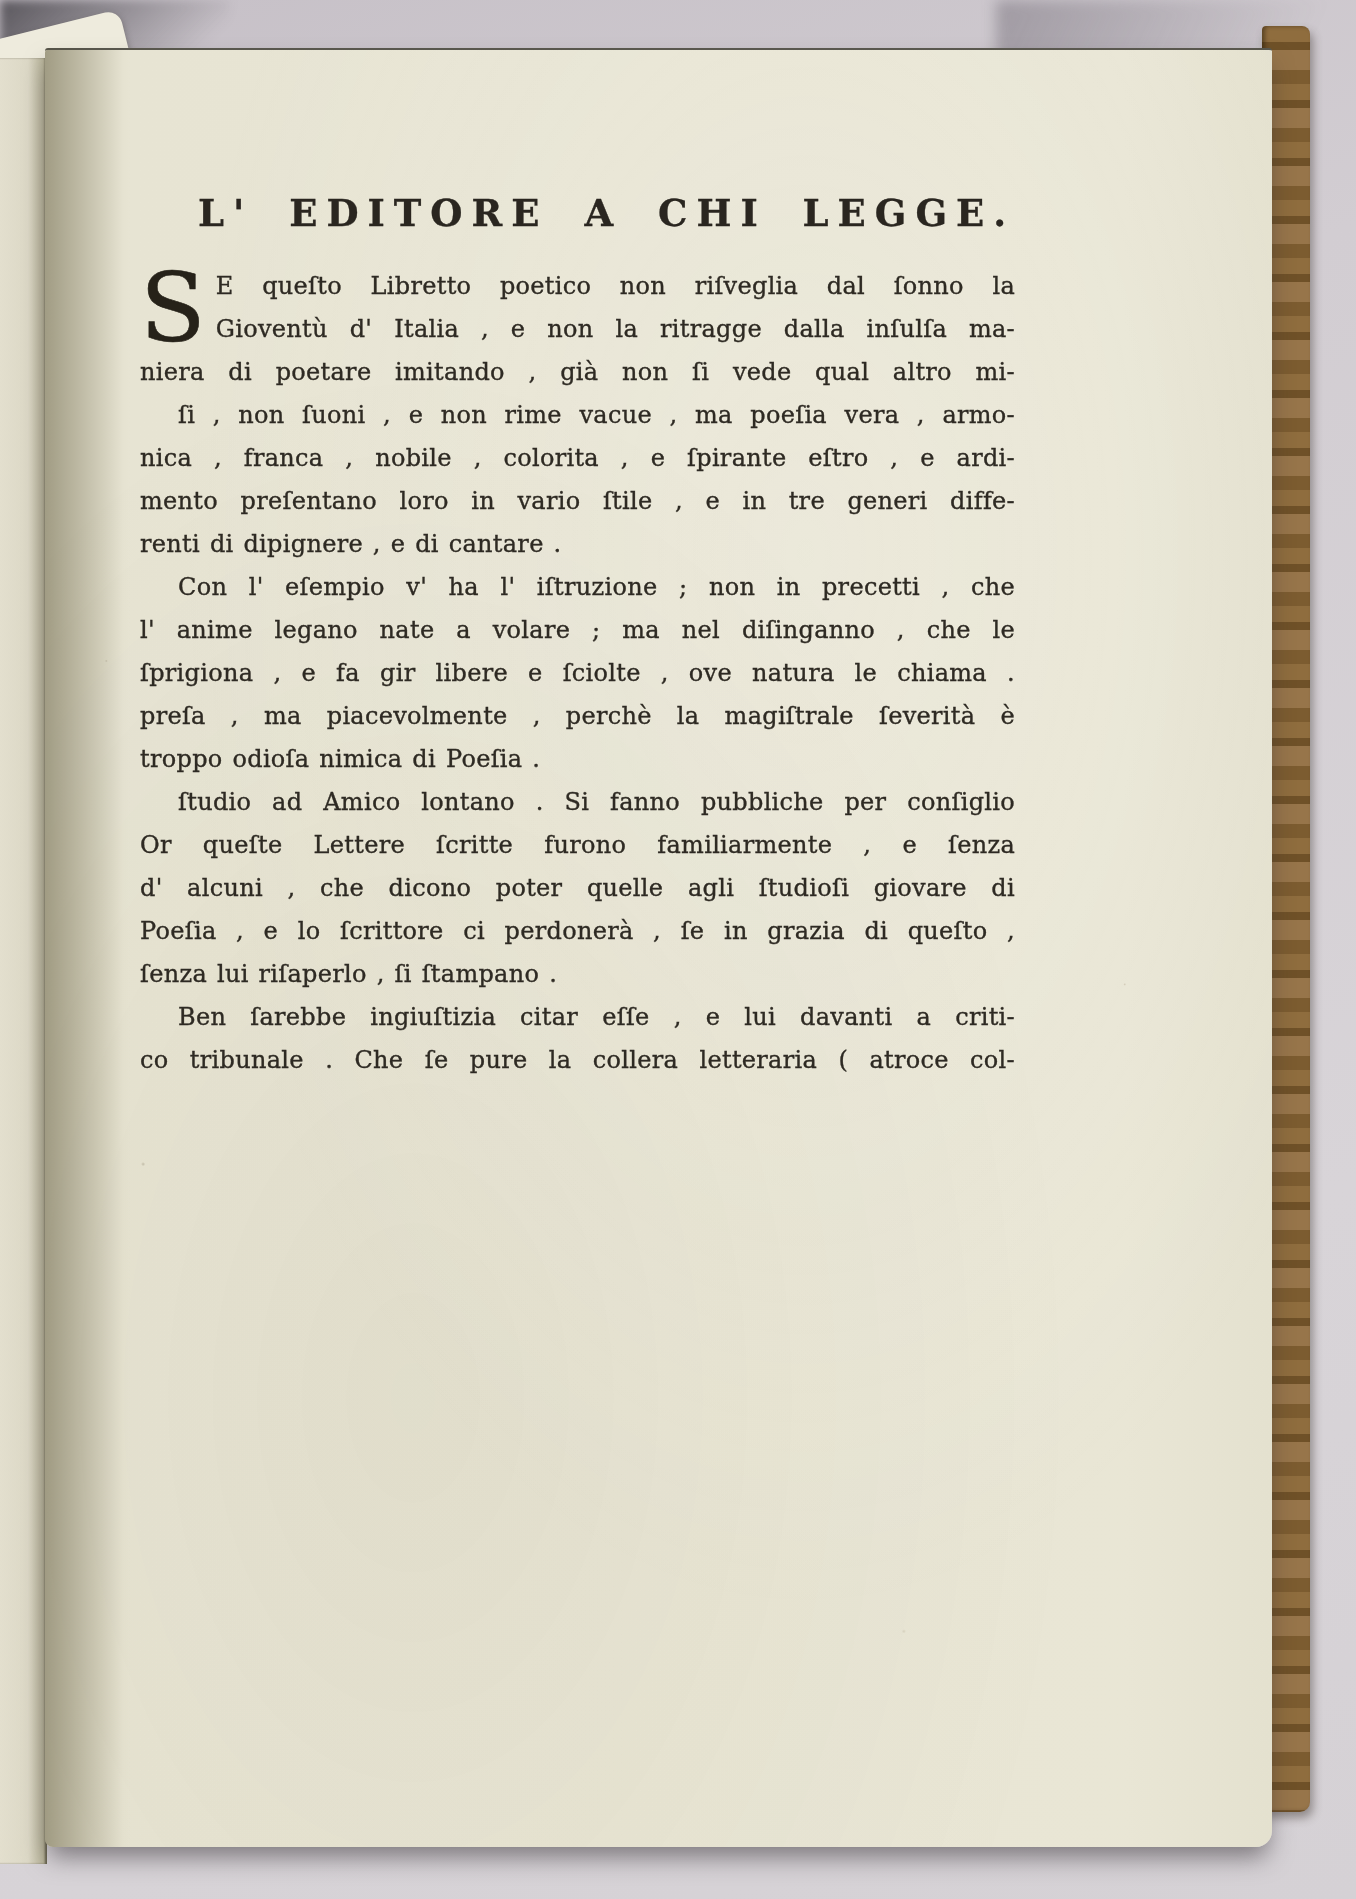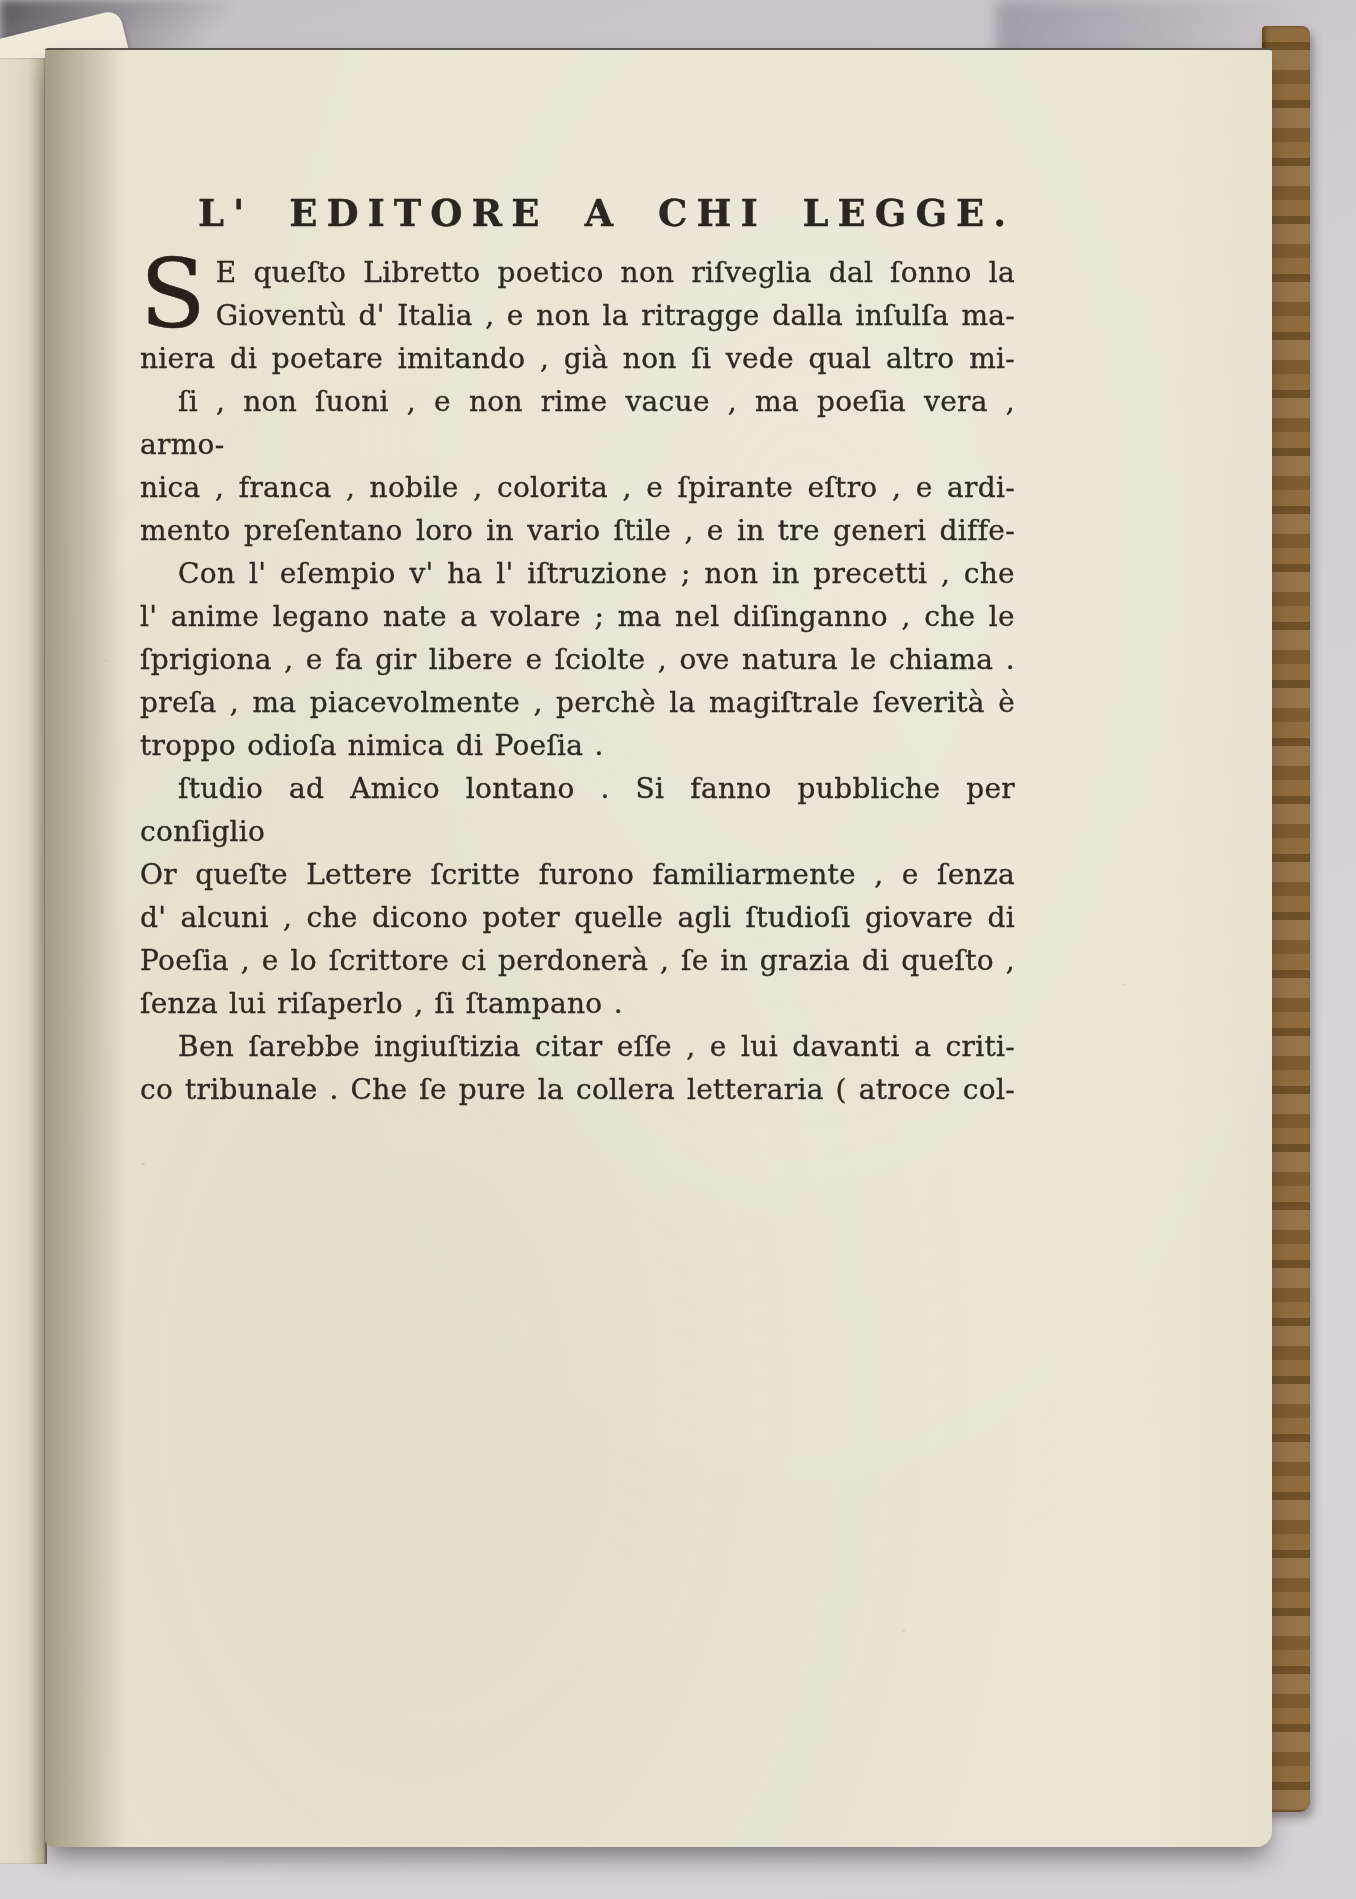--- a/index.html
+++ b/index.html
@@ -76,31 +76,31 @@
       radial-gradient(circle 3px at 8% 62%, rgba(90,75,50,.25), transparent 70%),
       radial-gradient(circle 2px at 5% 34%, rgba(90,75,50,.2), transparent 70%),
       radial-gradient(circle 2px at 88% 52%, rgba(120,90,60,.22), transparent 70%),
       radial-gradient(circle 3px at 70% 88%, rgba(110,90,60,.15), transparent 70%);
   }
   .page-inner{
     position:absolute;left:95px;top:143px;width:875px;
     color:#2e2a23;
   }
   .title{
-    margin:0 0 18px 58px;
+    margin:0 0 32px 58px;
     font-size:37px;font-weight:bold;line-height:40px;
     letter-spacing:9px;word-spacing:14px;
     color:#2a2620;
     -webkit-text-stroke:.3px #2a2620;
     white-space:nowrap;
     text-align:right;
   }
   .paragraph{margin:0;}
   .line{
-    font-size:28px;line-height:43px;
+    font-size:24px;line-height:43px;
     letter-spacing:.3px;word-spacing:2px;
     text-align:justify;text-align-last:justify;
     -webkit-text-stroke:.35px #2e2a23;
     white-space:normal;
   }
   .line.last{text-align-last:left;}
   .paragraph.indent .line:first-child{text-indent:38px;}
   .dropcap{
     float:left;
     font-size:96px;line-height:82px;
@@ -129,20 +129,21 @@
           <div class="paragraph">
             <span class="dropcap">S</span>
             <div class="line">E queſto Libretto poetico non riſveglia dal ſonno la</div>
             <div class="line">Gioventù d' Italia , e non la ritragge dalla inſulſa ma-</div>
             <div class="line">niera di poetare imitando , già non ſi vede qual altro mi-</div>
           </div>
           <div class="paragraph indent">
             <div class="line">ſi , non ſuoni , e non rime vacue , ma poeſia vera , armo-</div>
             <div class="line">nica , franca , nobile , colorita , e ſpirante eſtro , e ardi-</div>
             <div class="line">mento preſentano loro in vario ſtile , e in tre generi diffe-</div>
+            <div class="line last">renti di dipignere , e di cantare .</div>
           </div>
           <div class="paragraph indent">
             <div class="line">Con l' eſempio v' ha l' iſtruzione ; non in precetti , che</div>
             <div class="line">l' anime legano nate a volare ; ma nel diſinganno , che le</div>
             <div class="line">ſprigiona , e fa gir libere e ſciolte , ove natura le chiama .</div>
             <div class="line">preſa , ma piacevolmente , perchè la magiſtrale ſeverità è</div>
             <div class="line last">troppo odioſa nimica di Poeſia .</div>
           </div>
           <div class="paragraph indent">
             <div class="line">ſtudio ad Amico lontano . Si fanno pubbliche per conſiglio</div>

